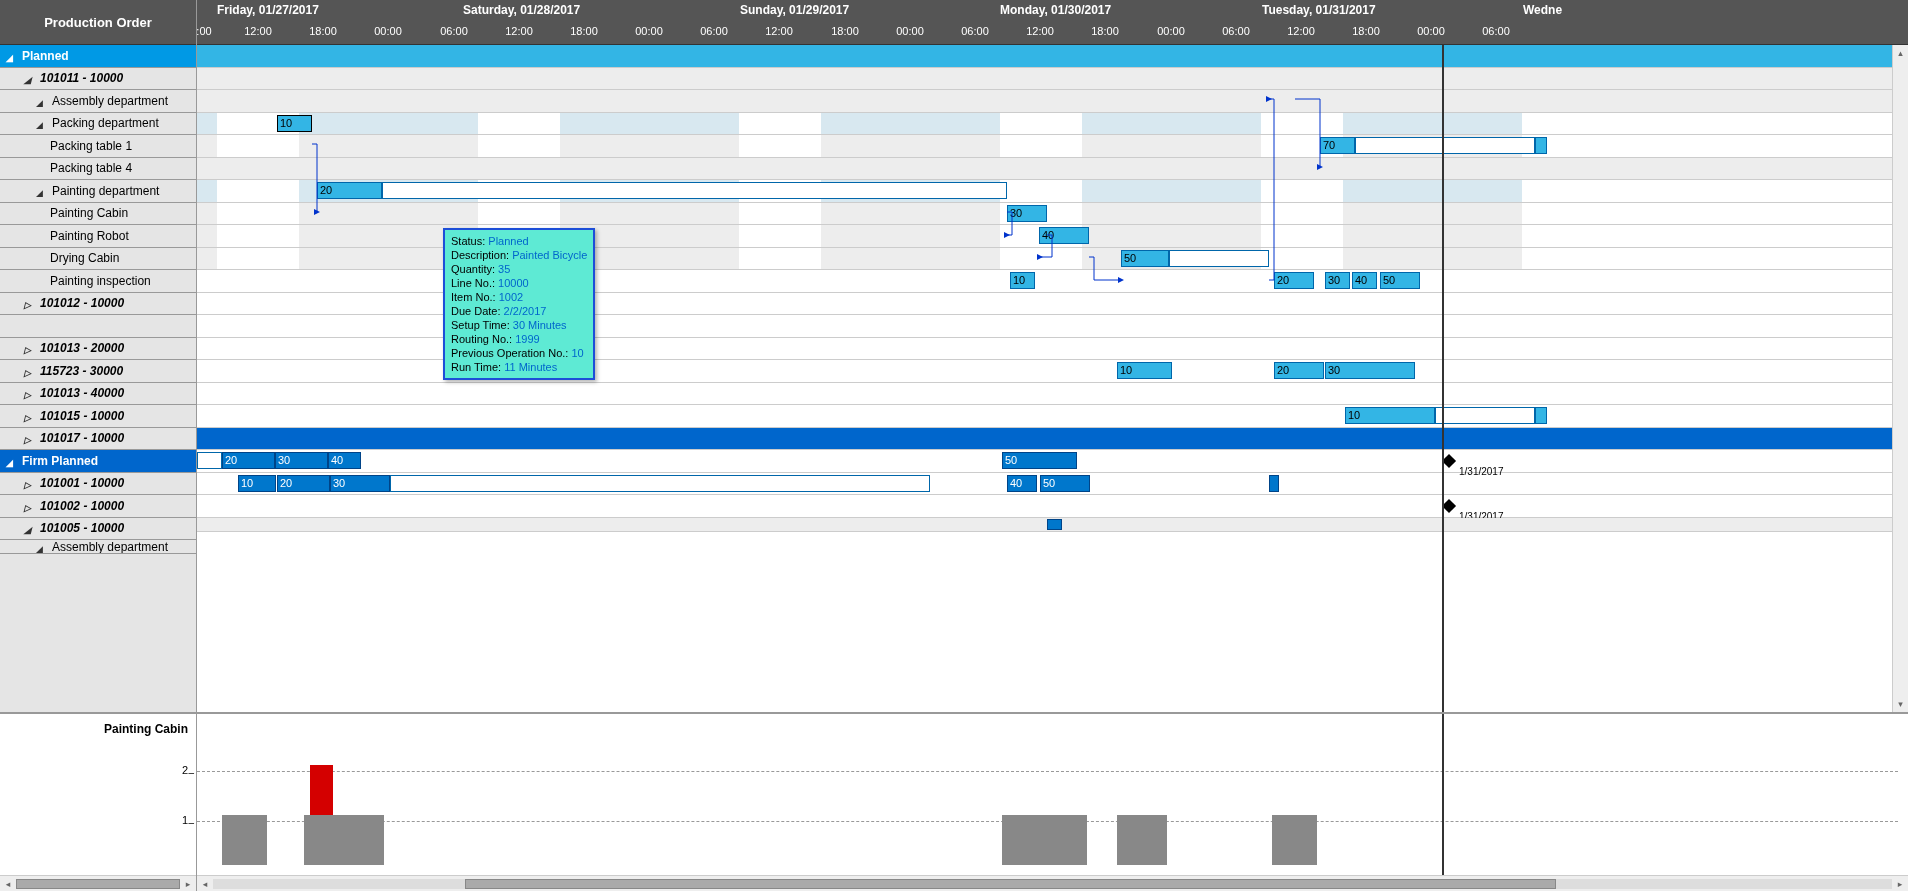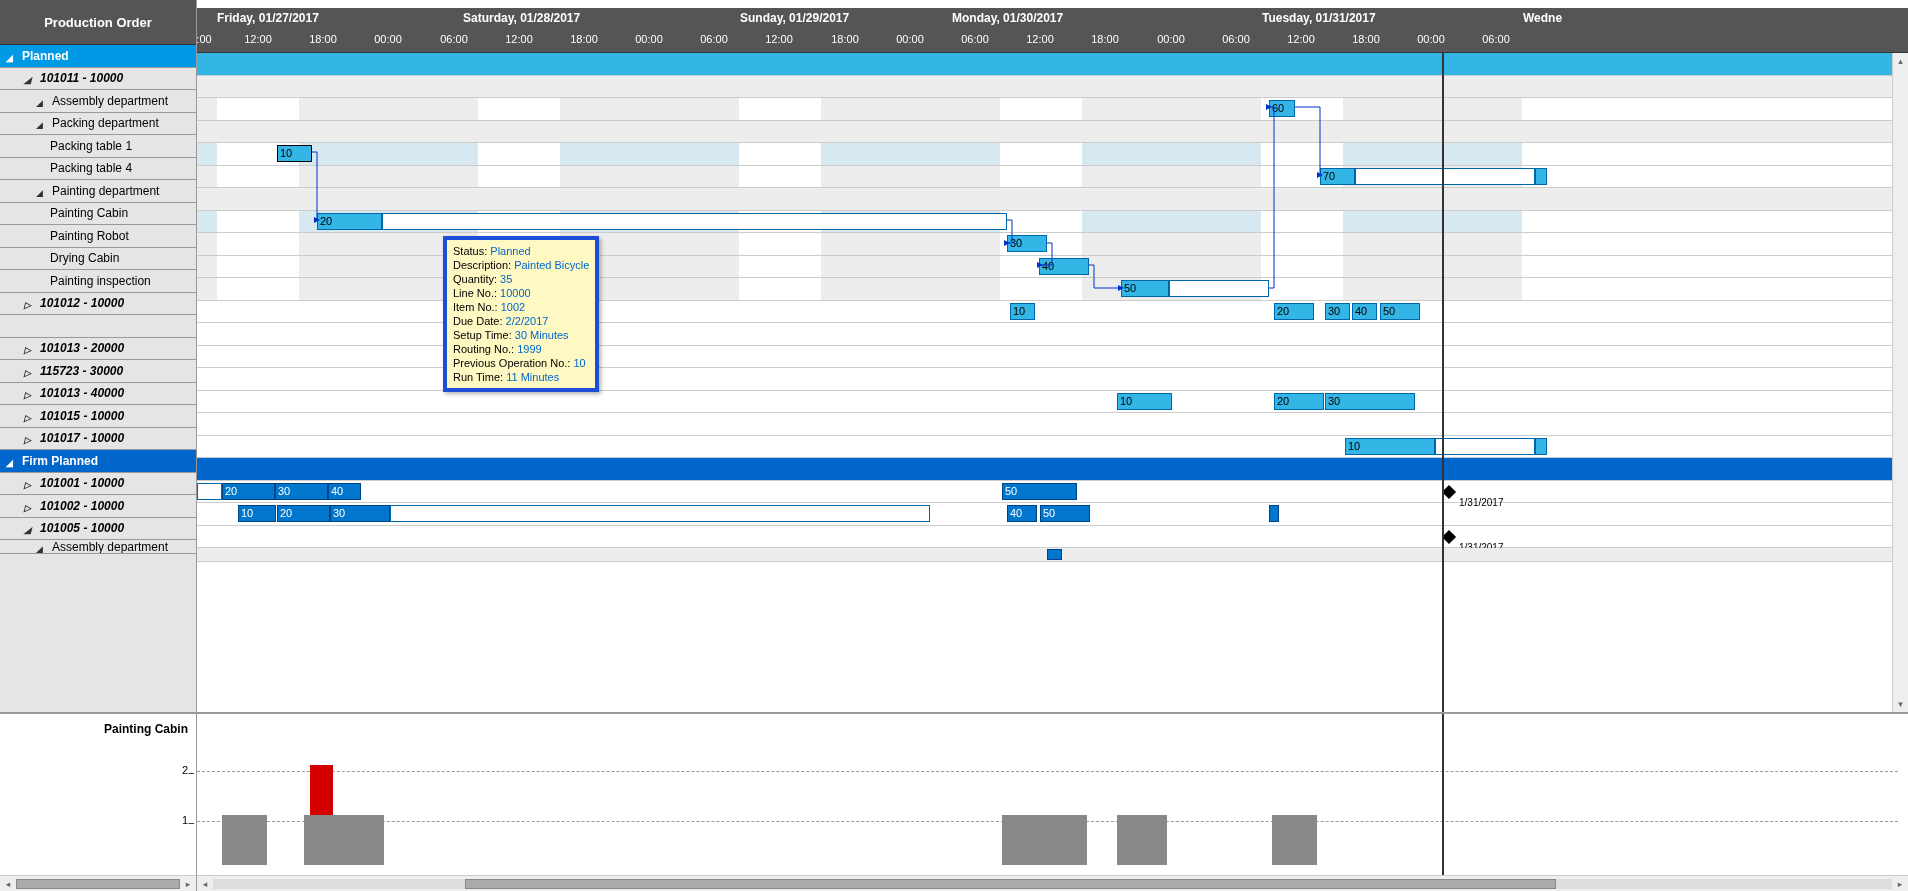--- a/index.html
+++ b/index.html
@@ -22,21 +22,21 @@
 .tree-row.resource { background: #e5e5e5; padding-left: 50px; }
 .tree-row .expander { width: 12px; height: 12px; display: inline-block; margin-right: 4px; }
 .expander.expanded::before { content: "◢"; font-size: 9px; color: #333; }
 .expander.collapsed::before { content: "▷"; font-size: 9px; color: #333; }
 .tree-row.group .expander.expanded::before,
 .tree-row.groupdark .expander.expanded::before { color: #fff; }
 .tree-row.order .expander { margin-left: 18px; }
 .tree-row.dept .expander { margin-left: 30px; }
 
 
-.chart-panel { flex: 1; display: flex; flex-direction: column; overflow: hidden; position: relative; margin-top: 8px; }
+.chart-panel { flex: 1; display: flex; flex-direction: column; overflow: hidden; position: relative; }
 .chart-header { height: 45px; background: #555; color: #fff; position: relative; border-bottom: 1px solid #333; }
 .day-labels { height: 22px; position: relative; }
 .day-label { position: absolute; top: 3px; font-weight: bold; font-size: 12px; }
 .hour-labels { height: 23px; position: relative; }
 .hour-label { position: absolute; top: 3px; font-size: 11px; transform: translateX(-50%); }
 .chart-body { flex: 1; position: relative; background: #fff; overflow: hidden; }
 .chart-row { height: 22.5px; border-bottom: 1px solid #ccc; position: relative; }
 .chart-row.group { background: #33b5e5; }
 .chart-row.groupdark { background: #0066cc; }
 .chart-row.alt { background: #ededed; }
@@ -71,21 +71,21 @@
 
 .bar { position: absolute; height: 17px; top: 2px; border: 1px solid #0066aa; background: #33b5e5; font-size: 11px; padding-left: 2px; line-height: 15px; color: #000; overflow: hidden; white-space: nowrap; }
 .bar.dark { background: #0077cc; color: #fff; border-color: #004488; }
 .bar.white { background: #fff; }
 .bar.selected { border: 1px solid #000; }
 .sel-handle { position: absolute; width: 5px; height: 5px; background: #000; }
 
 .diamond { position: absolute; width: 10px; height: 10px; background: #000; transform: rotate(45deg); top: 6px; }
 .diamond-label { position: absolute; font-size: 10px; top: 16px; }
 
-.tooltip { position: absolute; background: #fef9c3; border: 4px solid #1d4ed8; box-shadow: 2px 2px 4px rgba(0,0,0,0.3); padding: 4px 6px; font-size: 11px; line-height: 14px; z-index: 100; white-space: nowrap; }
+.tooltip { position: absolute; background: #5eead4; border: 2px solid #1d4ed8; box-shadow: 2px 2px 4px rgba(0,0,0,0.3); padding: 4px 6px; font-size: 11px; line-height: 14px; z-index: 100; white-space: nowrap; }
 .tooltip .blue { color: #0066cc; }
 
 .today-line { position: absolute; top: 0; bottom: 0; width: 2px; background: #333; z-index: 50; }
 
 
 .histo-area { display: flex; height: 162px; border-top: 1px solid #999; }
 .histo-left { width: 197px; border-right: 1px solid #999; position: relative; background: #fff; }
 .histo-title { position: absolute; right: 8px; top: 8px; font-weight: bold; font-size: 12px; }
 .histo-y { position: absolute; right: 8px; font-size: 11px; }
 .histo-right { flex: 1; position: relative; background: #fff; }
@@ -202,21 +202,21 @@
           </div>
       </div>
     </div>
 
     <div class="chart-panel">
       <div class="chart-header">
         <div class="day-labels">
           <div class="day-label" style="left:20px">Friday, 01/27/2017</div>
           <div class="day-label" style="left:266px">Saturday, 01/28/2017</div>
           <div class="day-label" style="left:543px">Sunday, 01/29/2017</div>
-          <div class="day-label" style="left:755px">Monday, 01/30/2017</div>
+          <div class="day-label" style="left:803px">Monday, 01/30/2017</div>
           <div class="day-label" style="left:1065px">Tuesday, 01/31/2017</div>
           <div class="day-label" style="left:1326px">Wedne</div>
         </div>
         <div class="hour-labels" id="hour-labels">
             <div class="hour-label" style="left: 7px;">:00</div>
             <div class="hour-label" style="left: 61px;">12:00</div>
             <div class="hour-label" style="left: 126px;">18:00</div>
             <div class="hour-label" style="left: 191px;">00:00</div>
             <div class="hour-label" style="left: 257px;">06:00</div>
             <div class="hour-label" style="left: 322px;">12:00</div>
@@ -235,23 +235,20 @@
             <div class="hour-label" style="left: 1169px;">18:00</div>
             <div class="hour-label" style="left: 1234px;">00:00</div>
             <div class="hour-label" style="left: 1299px;">06:00</div>
           </div>
       </div>
       <div class="chart-body">
         <div class="today-line" style="left:1245px"></div>
 
         <div class="chart-row group"></div>
         <div class="chart-row alt"></div>
-        <div class="chart-row work">
-          <div class="bar" style="left:1072px;width:26px">60</div>
-        </div>
         <div class="chart-row alt"></div>
         <div class="chart-row workblue">
           <div class="bar selected" style="left:80px;width:35px">10</div>
           <div class="sel-handle" style="left:77px;top:89px"></div>
             <div class="sel-handle" style="left:77px;top:107px"></div>
           <div class="sel-handle" style="left:113px;top:89px"></div>
             <div class="sel-handle" style="left:113px;top:107px"></div>
           <div class="sel-handle" style="left:95px;top:89px"></div>
             <div class="sel-handle" style="left:95px;top:107px"></div>
         </div>

